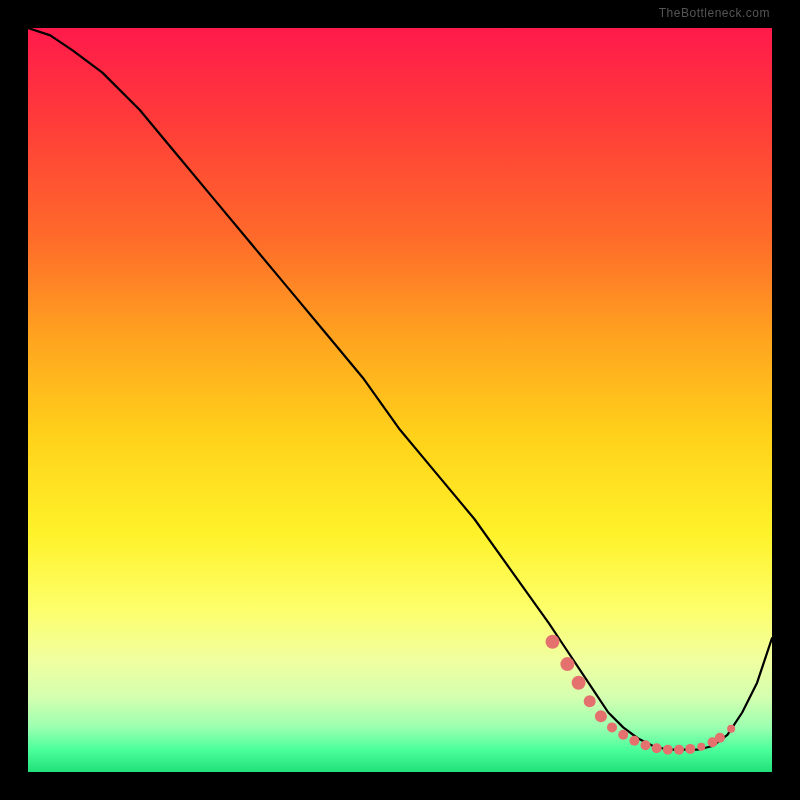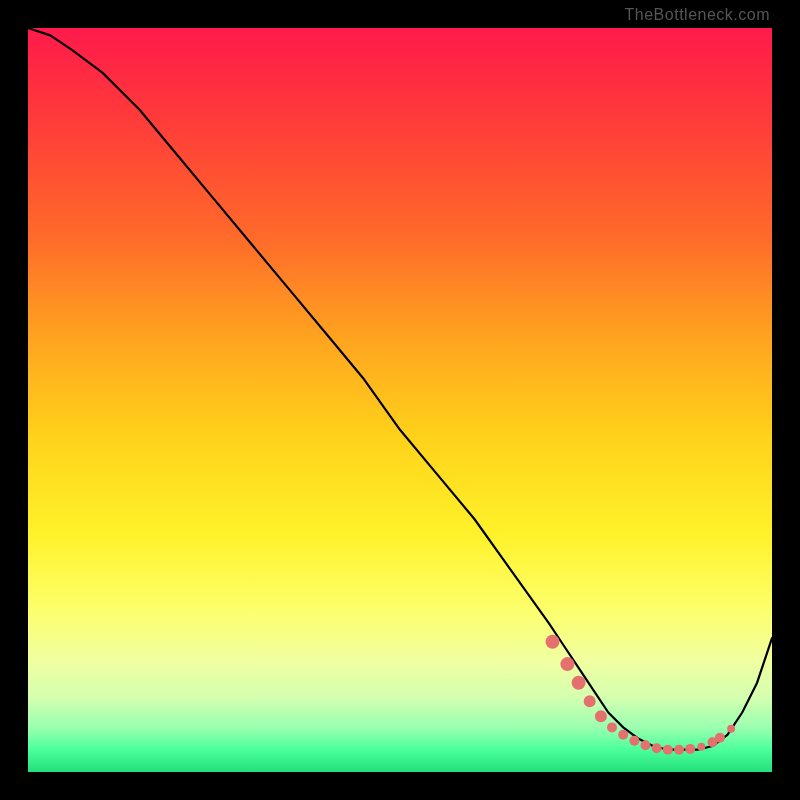--- a/index.html
+++ b/index.html
@@ -35,21 +35,21 @@
       #d4ffb0 90%,
       #9bffb0 94%,
       #4bff9b 97%,
       #22e07a 100%);
   }
   .attribution {
     position: absolute;
     top: 6px;
     right: 30px;
     color: #555;
-    font-size: 16px;
+    font-size: 12px;
     letter-spacing: 0.5px;
     user-select: none;
   }
   svg.curve {
     position: absolute;
     left: 0;
     top: 0;
     width: 744px;
     height: 744px;
     overflow: visible;

